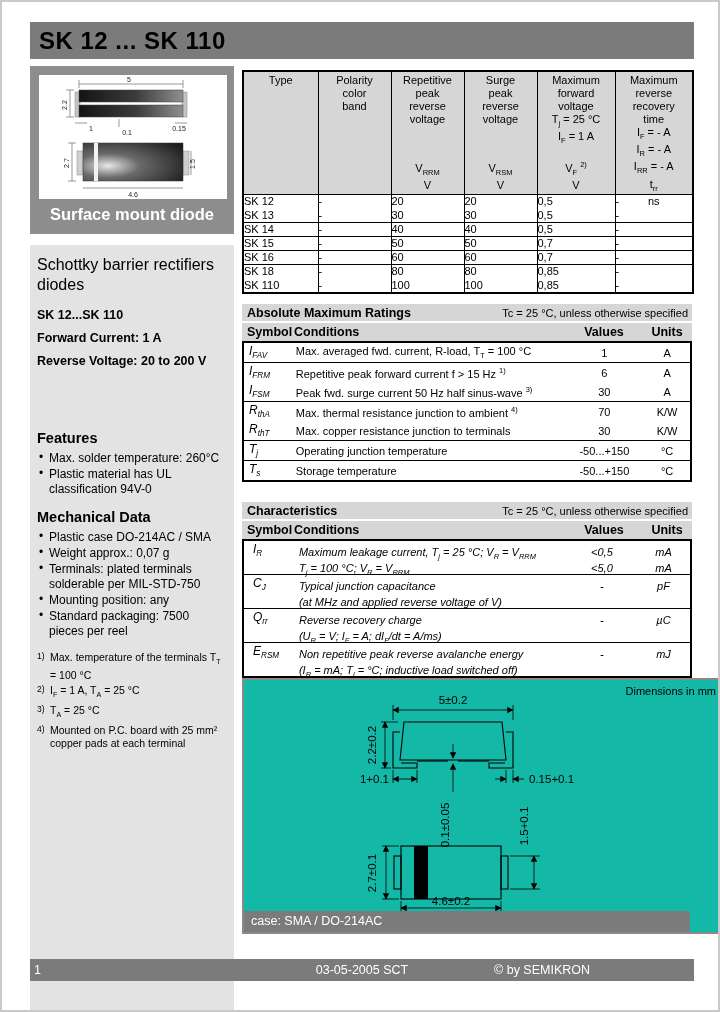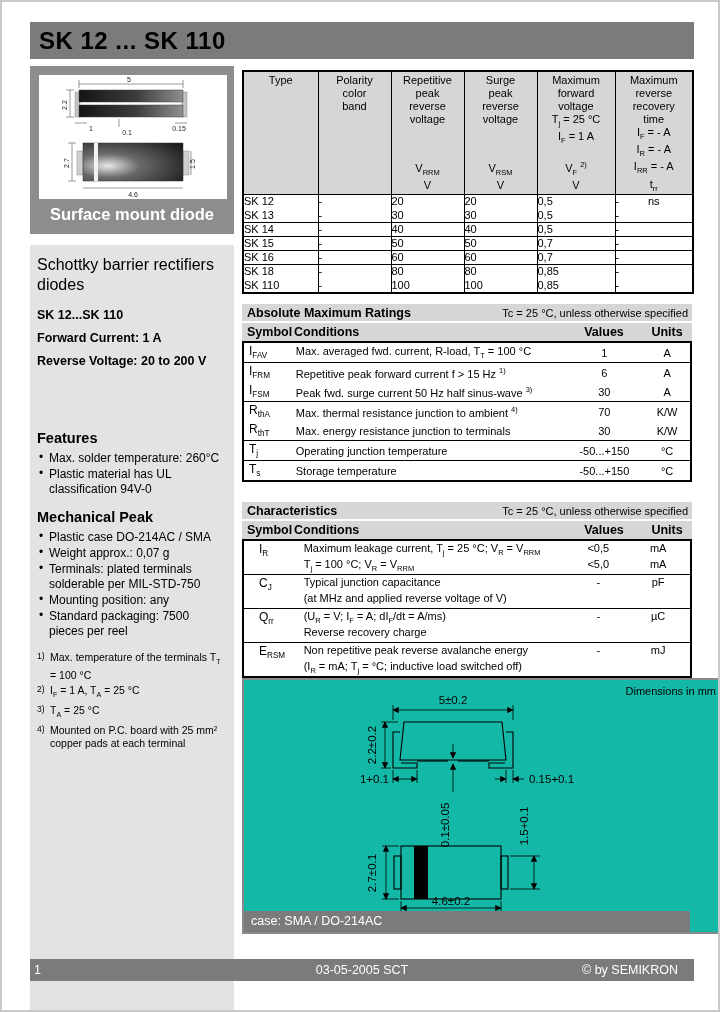--- a/index.html
+++ b/index.html
@@ -50,36 +50,36 @@
   .spec-head { background:#d6d6d6; display:flex; height:18px; align-items:center; font-size:12.5px; font-weight:bold; }
   .spec-body { border:2px solid #000; background:#fff; }
   .c-sym { width:52px; padding-left:5px; }
   .c-cond { width:270px; }
   .c-val { width:80px; text-align:center; }
   .c-unit { width:46px; text-align:center; }
   .srow { display:flex; align-items:center; font-size:11px; }
   .abs .srow { height:19px; }
   .sgroup { border-top:1px solid #000; }
   .sgroup:first-child { border-top:none; }
-  .sym { font-size:12px; }
-  .crow { display:flex; font-size:11px; padding:1px 10px; }
-  .crow .line { line-height:13px; height:15.5px; }
+  .sym { font-size:12px;font-style:italic; }
+  .crow { display:flex; font-size:11px; padding:1px 4px; }
+  .crow .line { line-height:21px; height:15.5px;font-style:italic; }
 
   
   .dims-box { position:absolute; left:240px; top:676px; width:484px; height:256px; border:2px solid #8a8a8a; background:#14b8a6; }
   .dims-note { position:absolute; right:8px; top:5px; font-size:11px; }
   .case-bar { position:absolute; left:0; bottom:0; width:446px; height:21px; background:#7b7b7b; color:#fff; font-size:12.5px; line-height:21px; padding-left:7px; }
   .dims-svg { position:absolute; left:0; top:0; }
   .dims-svg text { font-size:11.5px; fill:#000; }
 
   
   .footer-bar { position:absolute; left:28px; top:957px; width:664px; height:22px; background:#7b7b7b; color:#fff; display:flex; align-items:center; font-size:12.5px; }
   .footer-bar .fl { width:200px; padding-left:4px; }
   .footer-bar .fc { flex:1; text-align:center; }
-  .footer-bar .fr { width:200px; text-align:right; padding-right:16px; }
+  .footer-bar .fr { width:200px; text-align:left; padding-right:0; }
 
   .photo-svg text { font-size:7px; fill:#222; }
 </style>
 </head>
 <body>
 
 <div class="page">
 
   <div class="title-bar">SK 12 ... SK 110</div>
 
@@ -144,21 +144,21 @@
     <div class="side-bold">SK 12...SK 110</div>
     <div class="side-bold">Forward Current: 1 A</div>
     <div class="side-bold">Reverse Voltage: 20 to 200 V</div>
 
     <div class="side-sec feat-gap">Features</div>
     <div class="blist">
       <div class="bi">Max. solder temperature: 260°C</div>
       <div class="bi">Plastic material has UL classification 94V-0</div>
     </div>
 
-    <div class="side-sec mech-gap">Mechanical Peak</div>
+    <div class="side-sec mech-gap">Mechanical Data</div>
     <div class="blist">
       <div class="bi">Plastic case DO-214AC / SMA</div>
       <div class="bi">Weight approx.: 0,07 g</div>
       <div class="bi">Terminals: plated terminals solderable per MIL-STD-750</div>
       <div class="bi">Mounting position: any</div>
       <div class="bi">Standard packaging: 7500 pieces per reel</div>
     </div>
 
     <div class="footnotes">
       <div class="fn"><span class="fnm">1)</span><span>Max. temperature of the terminals T<sub>T</sub> = 100 °C</span></div>
@@ -331,21 +331,21 @@
       </div>
       <div class="sgroup">
         <div class="srow">
             <div class="c-sym sym">R<sub>thA</sub></div>
             <div class="c-cond">Max. thermal resistance junction to ambient <sup>4)</sup></div>
             <div class="c-val">70</div>
             <div class="c-unit">K/W</div>
           </div>
         <div class="srow">
             <div class="c-sym sym">R<sub>thT</sub></div>
-            <div class="c-cond">Max. energy resistance junction to terminals</div>
+            <div class="c-cond">Max. copper resistance junction to terminals</div>
             <div class="c-val">30</div>
             <div class="c-unit">K/W</div>
           </div>
       </div>
       <div class="sgroup">
         <div class="srow">
             <div class="c-sym sym">T<sub>j</sub></div>
             <div class="c-cond">Operating junction temperature</div>
             <div class="c-val">-50...+150</div>
             <div class="c-unit">°C</div>
@@ -400,22 +400,22 @@
             <div class="line"></div>
           </div>
         <div class="c-unit">
             <div class="line">pF</div>
             <div class="line"></div>
           </div>
       </div>
       <div class="sgroup crow">
         <div class="c-sym sym">Q<sub>rr</sub></div>
         <div class="c-cond">
+            <div class="line">Reverse recovery charge</div>
             <div class="line">(U<sub>R</sub> = V; I<sub>F</sub> = A; dI<sub>F</sub>/dt = A/ms)</div>
-            <div class="line">Reverse recovery charge</div>
           </div>
         <div class="c-val">
             <div class="line">-</div>
             <div class="line"></div>
           </div>
         <div class="c-unit">
             <div class="line">µC</div>
             <div class="line"></div>
           </div>
       </div>

